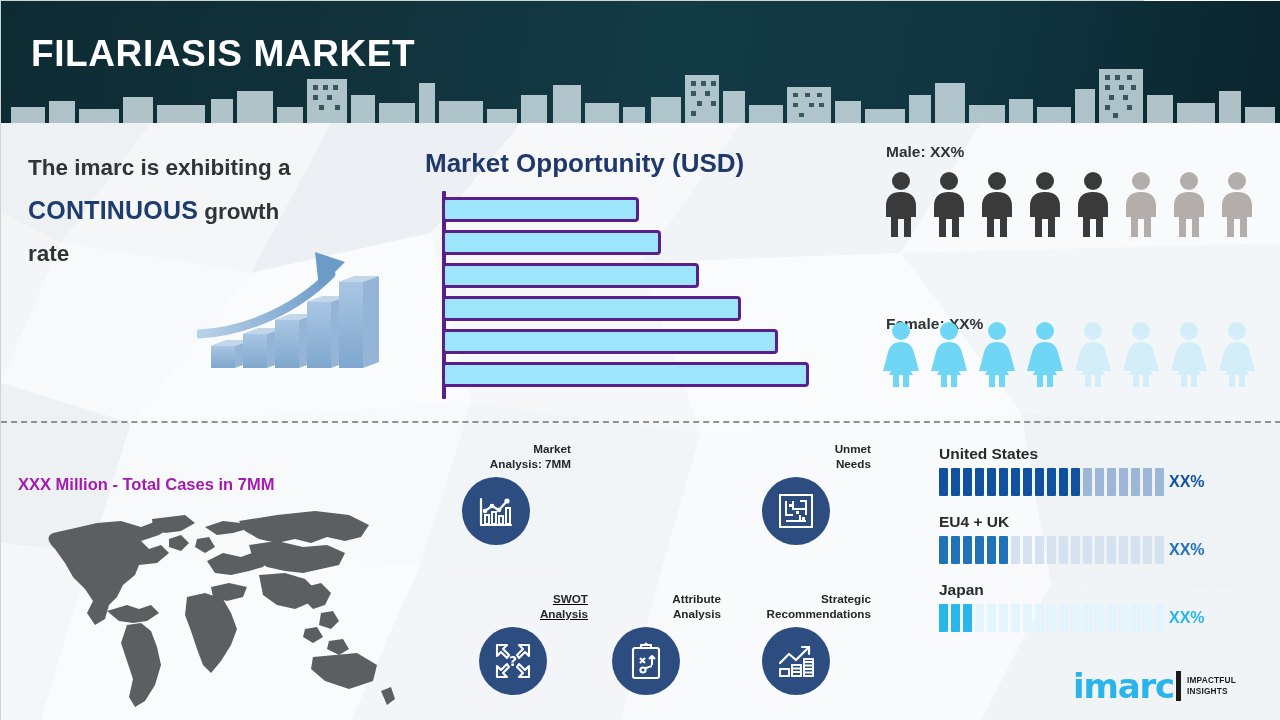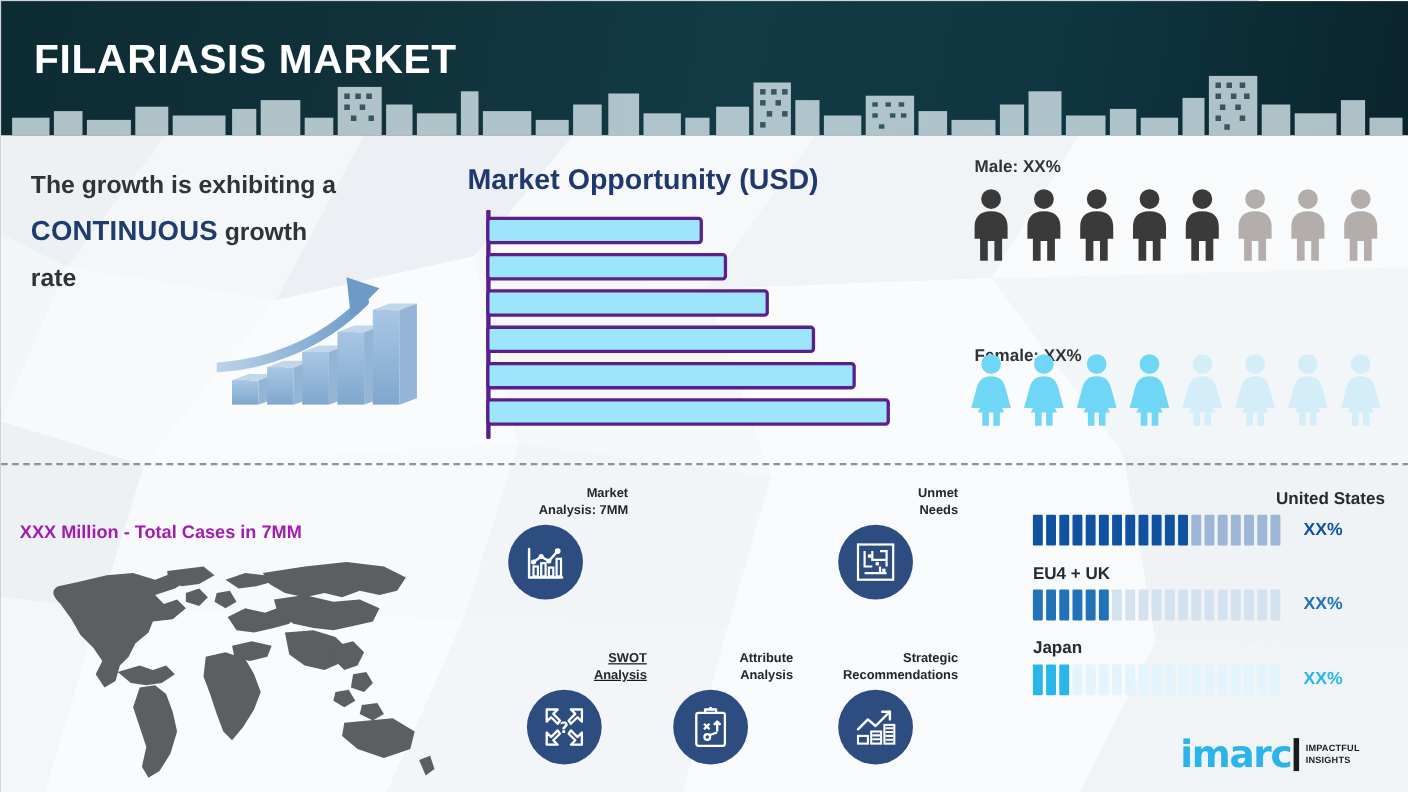--- a/index.html
+++ b/index.html
@@ -94,21 +94,21 @@
   }
   .icell .circ svg { width:40px; height:40px; }
 
   
   .countries { position:absolute; left:938px; top:22px; width:320px; }
   .crow { position:absolute; width:320px; }
   .crow .cname { font-size:15.5px; font-weight:600; color:#262b2e; margin-bottom:5px; }
   .cbar { display:flex; align-items:center; gap:0; }
   .segs { display:flex; gap:3px; width:230px; }
   .seg { width:9px; height:28px; border-radius:1px; }
-  .cpct { margin-left:16px; font-size:16px; font-weight:bold; }
+  .cpct { font-size:16px; font-weight:bold; }
 
   
   .logo { position:absolute; left:1072px; top:662px; width:196px; height:46px; display:flex; align-items:center; }
   .logo .word { font-size:34px; font-weight:bold; color:#2ab4ea; letter-spacing:-1.2px; line-height:34px; font-family:"DejaVu Sans", sans-serif; }
   .logo .pipe { width:5px; height:30px; background:#1b1b1b; margin:0 6px 0 2px; }
   .logo .tag { font-size:8.3px; font-weight:bold; color:#1b1b1b; line-height:11px; letter-spacing:.2px; }
 </style>
 </head>
 <body>
 
@@ -215,21 +215,21 @@
           <rect x="818" y="42" width="5" height="4"></rect>
         <rect x="798" y="52" width="5" height="4"></rect>
       </g>
     </svg>
     <div class="title">FILARIASIS MARKET</div>
   </div>
 
   <div class="sec-top">
 
     <div class="stmt">
-      <div class="line">The growth is exhibiting a</div>
+      <div class="line">The imarc is exhibiting a</div>
       <div class="line"><span class="hl">CONTINUOUS</span><span> growth</span></div>
       <div class="line">rate</div>
     </div>
 
     <svg class="growth-art" viewBox="0 0 186 120">
       <defs>
         <linearGradient id="barg" x1="0" y1="0" x2="0" y2="1">
           <stop offset="0%" stop-color="#a9c6e4"></stop>
             <stop offset="100%" stop-color="#7fa7cd"></stop>
         </linearGradient>
@@ -477,21 +477,21 @@
                 <rect x="16" y="24" width="9" height="11"></rect>
                 <rect x="28" y="18" width="9" height="17"></rect>
      <path d="M17,27.5 L24,27.5 M17,31 L24,31 M29,21 L36,21 M29,24.5 L36,24.5 M29,28 L36,28 M29,31.5 L36,31.5"></path>
               </g>
             </svg>
           </div>
         </div>
       </div>
 
     <div class="countries" id="country-list">
-        <div class="crow" style="top: 0px; text-align: right;">
+        <div class="crow" style="top: 0px;">
           <div class="cname">United States</div>
       <div class="cbar">
         <div class="segs">
               <div class="seg" style="background:#10529f"></div>
               <div class="seg" style="background:#10529f"></div>
               <div class="seg" style="background:#10529f"></div>
               <div class="seg" style="background:#10529f"></div>
               <div class="seg" style="background:#10529f"></div>
               <div class="seg" style="background:#10529f"></div>
               <div class="seg" style="background:#10529f"></div>

